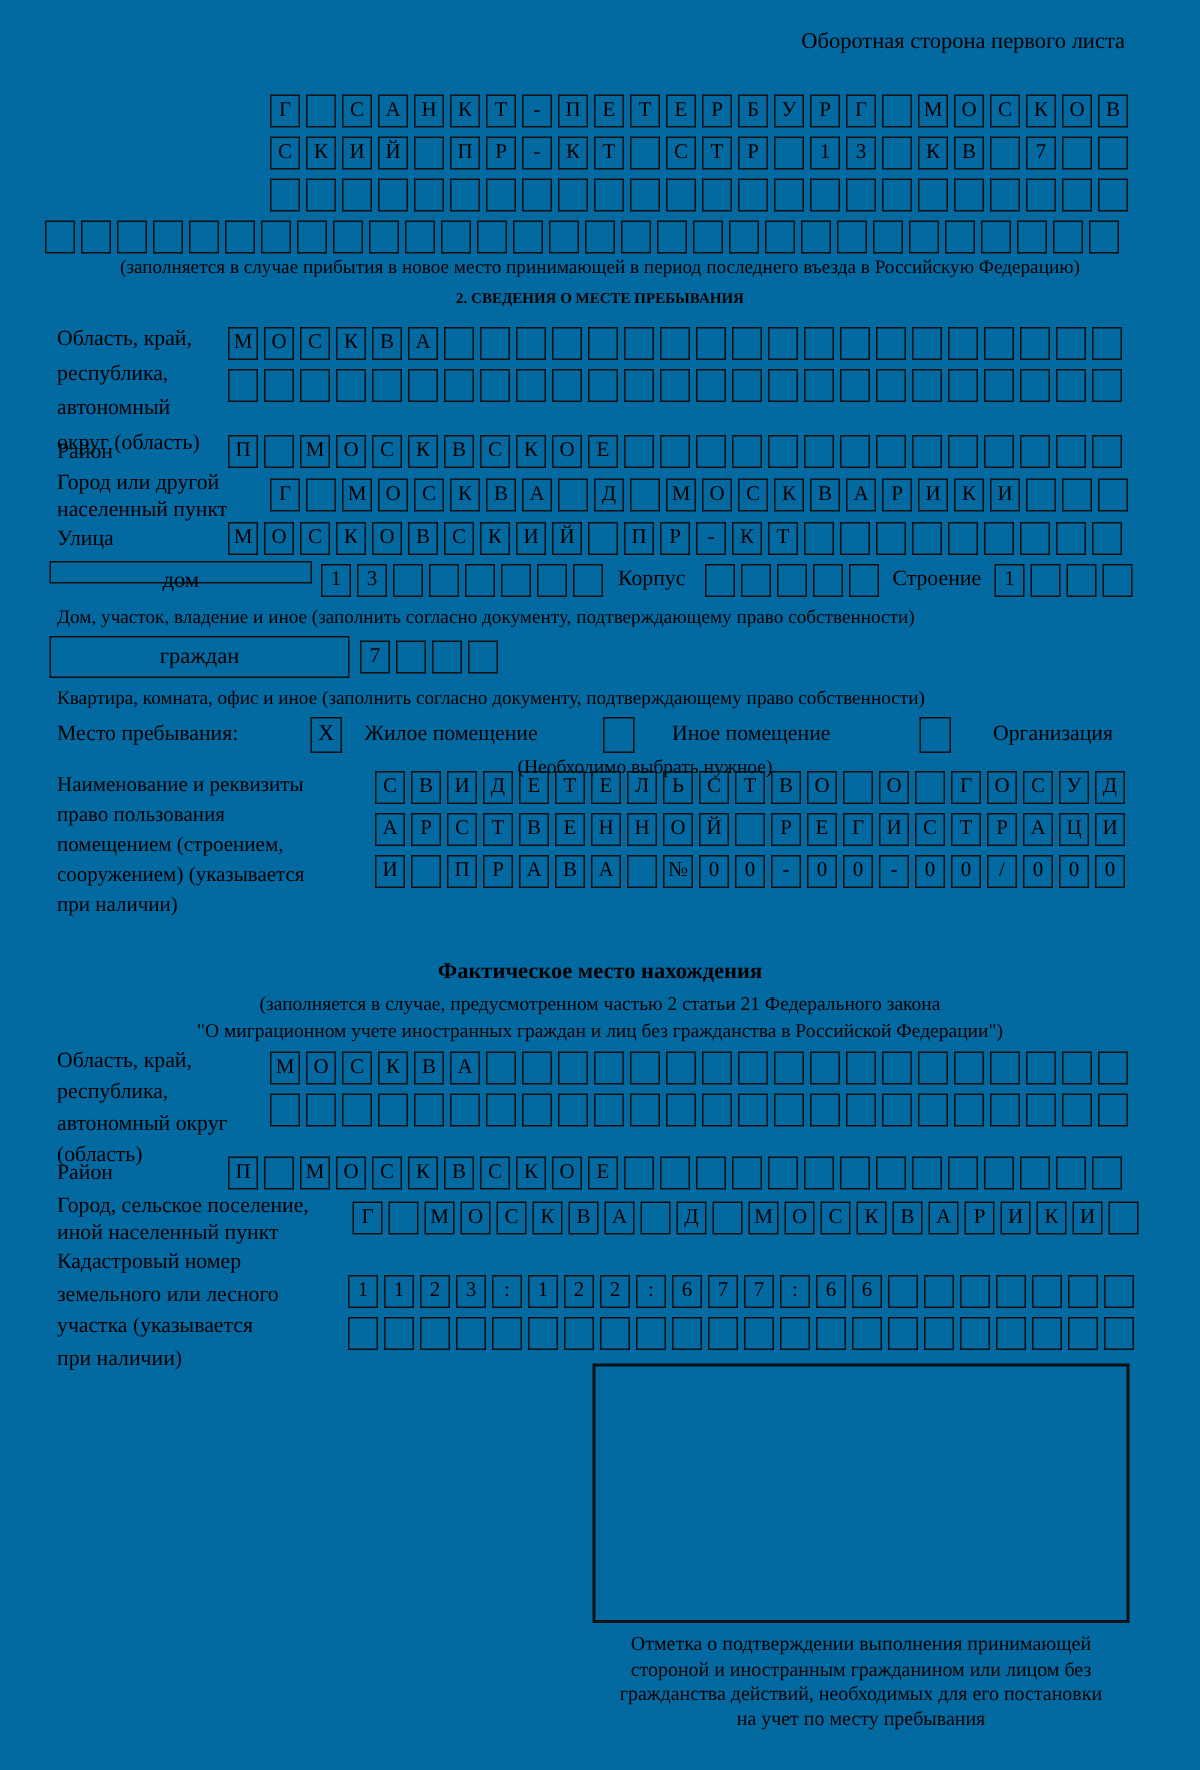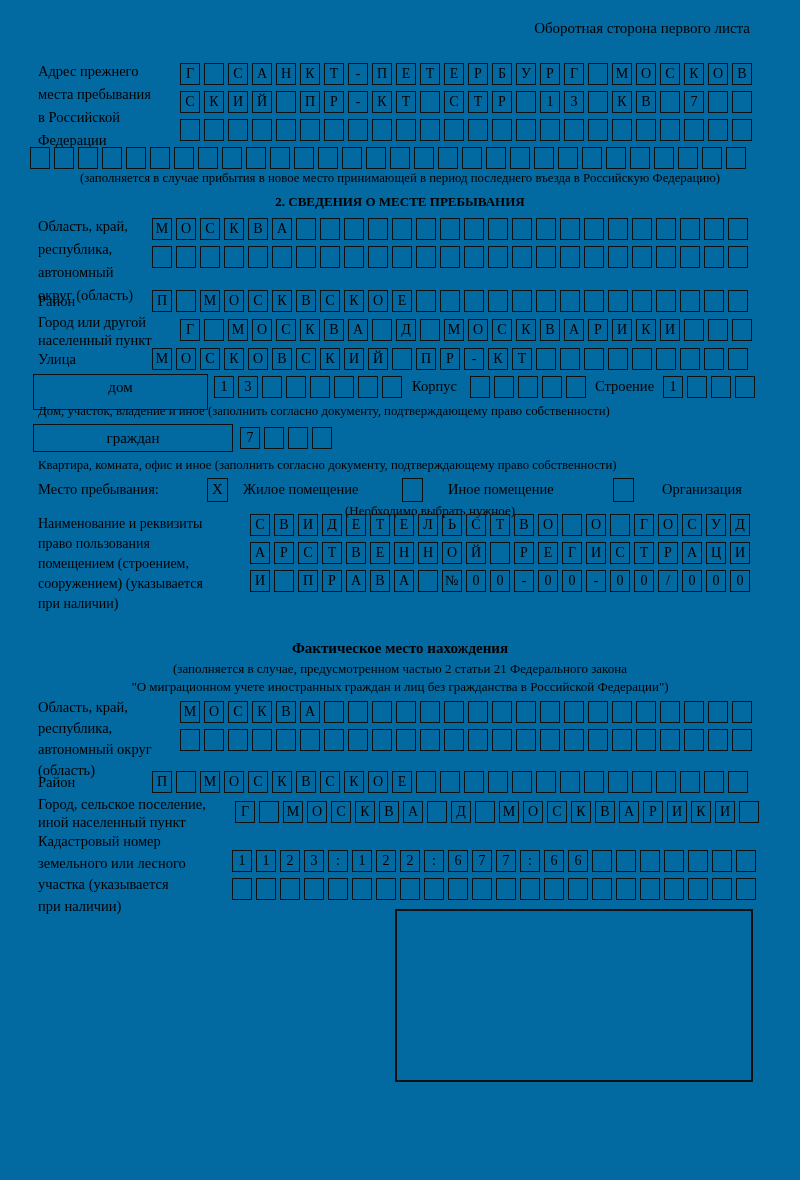--- a/index.html
+++ b/index.html
@@ -7,41 +7,35 @@
         font-family:"Liberation Serif","DejaVu Serif",serif;overflow:hidden;}
   .note{position:absolute;top:20px;left:0;width:750px;text-align:right;font-size:15px;}
   .lbl{position:absolute;font-size:14.5px;line-height:23px;}
   .lbl2{position:absolute;font-size:14.5px;line-height:17.5px;}
   .box-row{position:absolute;white-space:nowrap;border-radius:11px;}
   .cell{display:inline-block;width:20px;height:22px;border:1.4px solid #111;margin-right:4px;
         box-sizing:border-box;text-align:center;font-size:14px;line-height:19px;vertical-align:top;}
   .box-row .cell:last-child{margin-right:0;}
   .caption{position:absolute;font-size:12.8px;}
   .caption-center{position:absolute;left:0;width:800px;text-align:center;font-size:12.8px;}
-  .sec-title{position:absolute;left:0;width:800px;text-align:center;font-weight:bold;font-size:13px;}
+  .sec-title{position:absolute;left:0;width:800px;text-align:center;font-weight:bold;font-size:10px;}
   .bigbox{position:absolute;border:1.5px solid #111;box-sizing:border-box;text-align:center;font-size:15px;}
   .inline-lbl{position:absolute;font-size:14.5px;}
   .chk{position:absolute;width:21px;height:24px;border:1.5px solid #111;box-sizing:border-box;
        text-align:center;font-size:15px;line-height:21px;}
   .stamp{position:absolute;border:2px solid #111;box-sizing:border-box;}
   .stamp-cap{position:absolute;text-align:center;font-size:13.3px;line-height:16.5px;}
 </style>
 </head>
 <body>
 
 <div class="page">
 
   <div class="note">Оборотная сторона первого листа</div>
 
-  <div class="lbl" style="left:38px;top:60px;width:150px;">
-      <div>Адрес прежнего</div>
-      <div>места пребывания</div>
-      <div>в Российской</div>
-      <div>Федерации</div>
-    </div>
   <div class="box-row" style="left:180px;top:63px;"><span class="cell">Г</span><span class="cell"></span><span class="cell">С</span><span class="cell">А</span><span class="cell">Н</span><span class="cell">К</span><span class="cell">Т</span><span class="cell">-</span><span class="cell">П</span><span class="cell">Е</span><span class="cell">Т</span><span class="cell">Е</span><span class="cell">Р</span><span class="cell">Б</span><span class="cell">У</span><span class="cell">Р</span><span class="cell">Г</span><span class="cell"></span><span class="cell">М</span><span class="cell">О</span><span class="cell">С</span><span class="cell">К</span><span class="cell">О</span><span class="cell">В</span></div>
   <div class="box-row" style="left:180px;top:91px;"><span class="cell">С</span><span class="cell">К</span><span class="cell">И</span><span class="cell">Й</span><span class="cell"></span><span class="cell">П</span><span class="cell">Р</span><span class="cell">-</span><span class="cell">К</span><span class="cell">Т</span><span class="cell"></span><span class="cell">С</span><span class="cell">Т</span><span class="cell">Р</span><span class="cell"></span><span class="cell">1</span><span class="cell">3</span><span class="cell"></span><span class="cell">К</span><span class="cell">В</span><span class="cell"></span><span class="cell">7</span><span class="cell"></span><span class="cell"></span></div>
   <div class="box-row" style="left:180px;top:119px;"><span class="cell"></span><span class="cell"></span><span class="cell"></span><span class="cell"></span><span class="cell"></span><span class="cell"></span><span class="cell"></span><span class="cell"></span><span class="cell"></span><span class="cell"></span><span class="cell"></span><span class="cell"></span><span class="cell"></span><span class="cell"></span><span class="cell"></span><span class="cell"></span><span class="cell"></span><span class="cell"></span><span class="cell"></span><span class="cell"></span><span class="cell"></span><span class="cell"></span><span class="cell"></span><span class="cell"></span></div>
   <div class="box-row" style="left:30px;top:147px;"><span class="cell"></span><span class="cell"></span><span class="cell"></span><span class="cell"></span><span class="cell"></span><span class="cell"></span><span class="cell"></span><span class="cell"></span><span class="cell"></span><span class="cell"></span><span class="cell"></span><span class="cell"></span><span class="cell"></span><span class="cell"></span><span class="cell"></span><span class="cell"></span><span class="cell"></span><span class="cell"></span><span class="cell"></span><span class="cell"></span><span class="cell"></span><span class="cell"></span><span class="cell"></span><span class="cell"></span><span class="cell"></span><span class="cell"></span><span class="cell"></span><span class="cell"></span><span class="cell"></span><span class="cell"></span></div>
   <div class="caption-center" style="top:171px;">(заполняется в случае прибытия в новое место принимающей в период последнего въезда в Российскую Федерацию)</div>
 
   <div class="sec-title" style="top:194px;">2. СВЕДЕНИЯ О МЕСТЕ ПРЕБЫВАНИЯ</div>
 
   <div class="lbl" style="left:38px;top:215px;width:140px;">
       <div>Область, край,</div>
@@ -57,21 +51,21 @@
 
   <div class="lbl2" style="left:38px;top:314px;width:145px;">
       <div>Город или другой</div>
       <div>населенный пункт</div>
     </div>
   <div class="box-row" style="left:180px;top:319px;"><span class="cell">Г</span><span class="cell"></span><span class="cell">М</span><span class="cell">О</span><span class="cell">С</span><span class="cell">К</span><span class="cell">В</span><span class="cell">А</span><span class="cell"></span><span class="cell">Д</span><span class="cell"></span><span class="cell">М</span><span class="cell">О</span><span class="cell">С</span><span class="cell">К</span><span class="cell">В</span><span class="cell">А</span><span class="cell">Р</span><span class="cell">И</span><span class="cell">К</span><span class="cell">И</span><span class="cell"></span><span class="cell"></span><span class="cell"></span></div>
 
   <div class="inline-lbl" style="left:38px;top:351px;text-align:right;">Улица</div>
   <div class="box-row" style="left:152px;top:348px;"><span class="cell">М</span><span class="cell">О</span><span class="cell">С</span><span class="cell">К</span><span class="cell">О</span><span class="cell">В</span><span class="cell">С</span><span class="cell">К</span><span class="cell">И</span><span class="cell">Й</span><span class="cell"></span><span class="cell">П</span><span class="cell">Р</span><span class="cell">-</span><span class="cell">К</span><span class="cell">Т</span><span class="cell"></span><span class="cell"></span><span class="cell"></span><span class="cell"></span><span class="cell"></span><span class="cell"></span><span class="cell"></span><span class="cell"></span><span class="cell"></span></div>
 
-  <div class="bigbox" style="left:33px;top:374px;width:175px;height:36px;line-height:24px;">дом</div>
+  <div class="bigbox" style="left:33px;top:374px;width:175px;height:15px;line-height:24px;">дом</div>
   <div class="box-row" style="left:214px;top:376px;"><span class="cell">1</span><span class="cell">3</span><span class="cell"></span><span class="cell"></span><span class="cell"></span><span class="cell"></span><span class="cell"></span><span class="cell"></span></div>
   <div class="inline-lbl" style="left:412px;top:378px;">Корпус</div>
   <div class="box-row" style="left:470px;top:376px;"><span class="cell"></span><span class="cell"></span><span class="cell"></span><span class="cell"></span><span class="cell"></span></div>
   <div class="inline-lbl" style="left:595px;top:378px;">Строение</div>
   <div class="box-row" style="left:663px;top:376px;"><span class="cell">1</span><span class="cell"></span><span class="cell"></span><span class="cell"></span></div>
   <div class="caption" style="left:38px;top:404px;">Дом, участок, владение и иное (заполнить согласно документу, подтверждающему право собственности)</div>
 
   <div class="bigbox" style="left:33px;top:424px;width:200px;height:28px;line-height:26px;">граждан</div>
   <div class="box-row" style="left:240px;top:427px;"><span class="cell">7</span><span class="cell"></span><span class="cell"></span><span class="cell"></span></div>
   <div class="caption" style="left:38px;top:458px;">Квартира, комната, офис и иное (заполнить согласно документу, подтверждающему право собственности)</div>
@@ -121,14 +115,20 @@
   <div class="lbl" style="left:38px;top:831px;width:185px;line-height:21.5px;">
       <div>Кадастровый номер</div>
       <div>земельного или лесного</div>
       <div>участка (указывается</div>
       <div>при наличии)</div>
     </div>
   <div class="box-row" style="left:232px;top:850px;"><span class="cell">1</span><span class="cell">1</span><span class="cell">2</span><span class="cell">3</span><span class="cell">:</span><span class="cell">1</span><span class="cell">2</span><span class="cell">2</span><span class="cell">:</span><span class="cell">6</span><span class="cell">7</span><span class="cell">7</span><span class="cell">:</span><span class="cell">6</span><span class="cell">6</span><span class="cell"></span><span class="cell"></span><span class="cell"></span><span class="cell"></span><span class="cell"></span><span class="cell"></span><span class="cell"></span></div>
   <div class="box-row" style="left:232px;top:878px;"><span class="cell"></span><span class="cell"></span><span class="cell"></span><span class="cell"></span><span class="cell"></span><span class="cell"></span><span class="cell"></span><span class="cell"></span><span class="cell"></span><span class="cell"></span><span class="cell"></span><span class="cell"></span><span class="cell"></span><span class="cell"></span><span class="cell"></span><span class="cell"></span><span class="cell"></span><span class="cell"></span><span class="cell"></span><span class="cell"></span><span class="cell"></span><span class="cell"></span></div>
 
   <div class="stamp" style="left:395px;top:909px;width:358px;height:173px;"></div>
+  <div class="stamp-cap" style="left:384px;top:1088px;width:380px;">
+      <div>Отметка о подтверждении выполнения принимающей</div>
+      <div>стороной и иностранным гражданином или лицом без</div>
+      <div>гражданства действий, необходимых для его постановки</div>
+      <div>на учет по месту пребывания</div>
+    </div>
 
 </div>
 
 </body></html>

